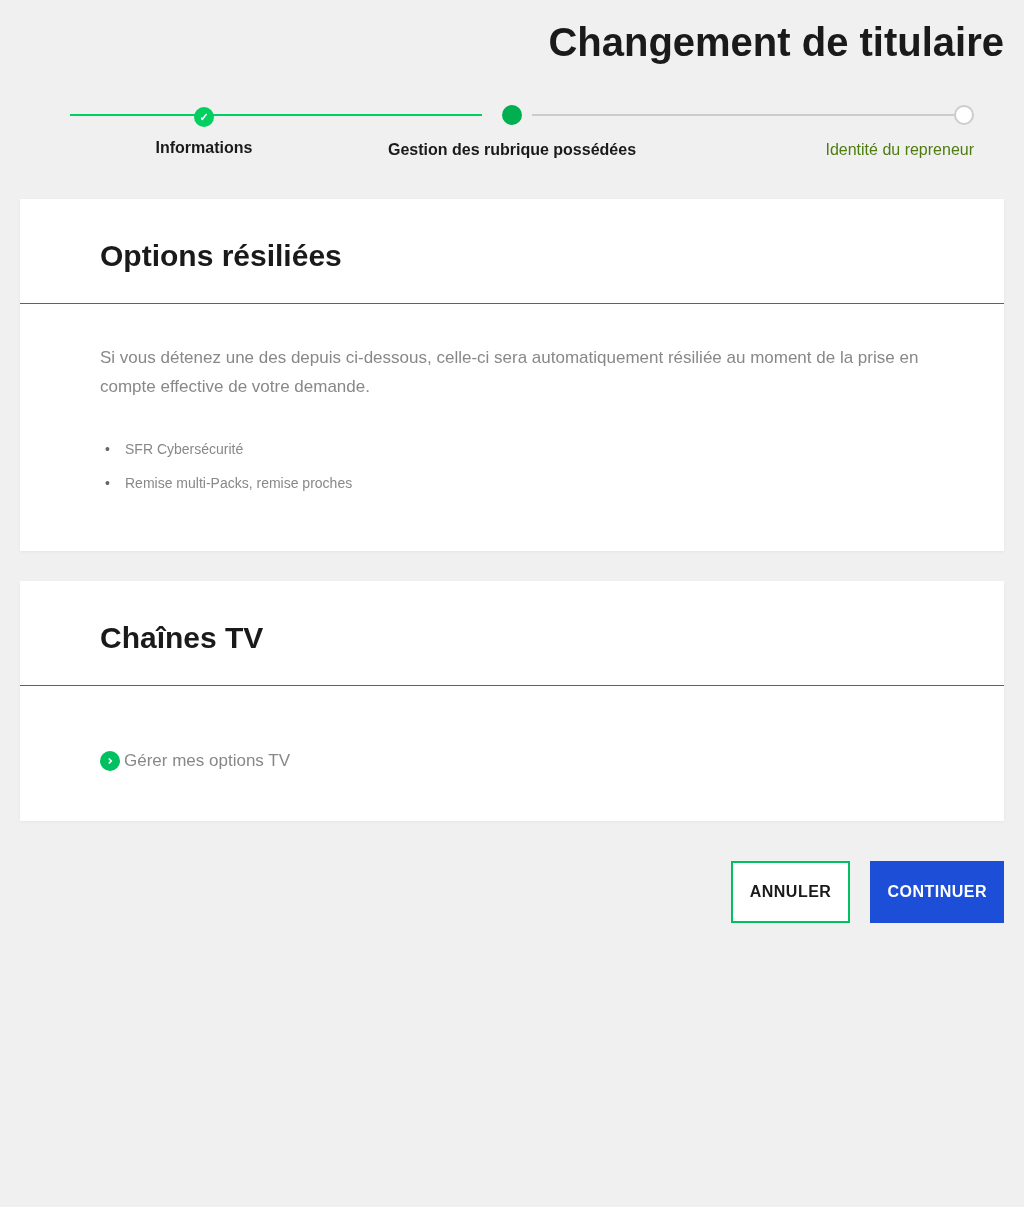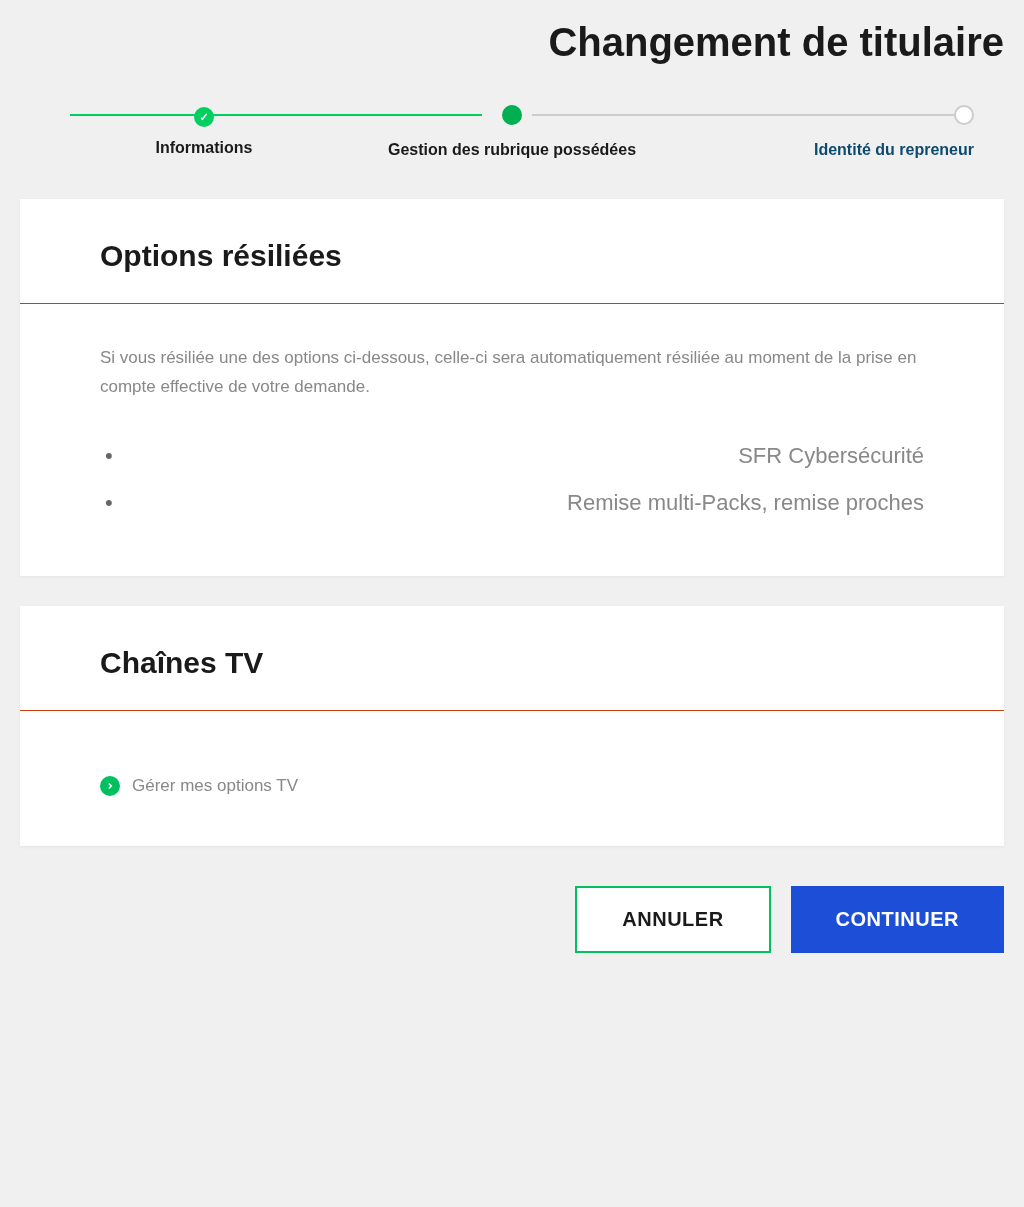--- a/index.html
+++ b/index.html
@@ -64,22 +64,22 @@
     .step-dot.inactive {
       background-color: #fff;
       border: 2px solid #ccc;
     }
     .step-label {
       font-size: 16px;
       color: #1a1a1a;
       font-weight: 600;
     }
     .step:last-child .step-label {
-      color: #0c4a6e;
-      font-weight: 700;
+      color: #4d7c0f;
+      font-weight: 400;
     }
     .stepper-line {
       position: absolute;
       top: 9px;
       height: 2px;
       z-index: 1;
     }
     .stepper-line-1 {
       left: 50px;
       right: 53%;
@@ -110,39 +110,38 @@
     .card-text {
       font-size: 17px;
       color: #888;
       line-height: 1.7;
     }
     .option-list {
       list-style: none;
       margin-top: 30px;
     }
     .option-list li {
-      font-size: 22px;
+      font-size: 14px;
       color: #888;
       line-height: 1.6;
       padding: 6px 0;
       position: relative;
       padding-left: 25px;
-      text-align: right;
     }
     .option-list li::before {
       content: "•";
       position: absolute;
       left: 5px;
       color: #666;
     }
     .link-row {
       margin-top: 25px;
       display: flex;
       align-items: flex-start;
-      gap: 12px;
+      gap: 4px;
     }
     .link-icon {
       width: 20px;
       height: 20px;
       border-radius: 50%;
       background-color: #00c060;
       display: inline-flex;
       align-items: center;
       justify-content: center;
       color: white;
@@ -156,22 +155,22 @@
       font-size: 17px;
       color: #888;
     }
     .actions {
       display: flex;
       justify-content: flex-end;
       gap: 20px;
       padding: 10px 0 30px 0;
     }
     .btn {
-      padding: 20px 45px;
-      font-size: 20px;
+      padding: 20px 17px;
+      font-size: 16px;
       font-weight: 700;
       letter-spacing: 0.5px;
       border: none;
       cursor: pointer;
       text-transform: uppercase;
     }
     .btn-cancel {
       background-color: #fff;
       color: #1a1a1a;
       border: 2px solid #00c060;
@@ -204,21 +203,21 @@
     <span class="step-dot inactive"></span>
     <div class="step-label">Identité du repreneur</div>
   </div>
 </div>
 
 <div class="card">
   <div class="card-header">
     <h2 class="card-title">Options résiliées</h2>
   </div>
   <div class="card-body">
-    <p class="card-text">Si vous résiliée une des options ci-dessous, celle-ci sera automatiquement résiliée au moment de la prise en compte effective de votre demande.</p>
+    <p class="card-text">Si vous détenez une des depuis ci-dessous, celle-ci sera automatiquement résiliée au moment de la prise en compte effective de votre demande.</p>
     <ul class="option-list">
       <li>SFR Cybersécurité</li>
       <li>Remise multi-Packs, remise proches</li>
     </ul>
   </div>
 </div>
 
 <div class="card">
   <div class="card-header">
     <h2 class="card-title">Chaînes TV</h2>

